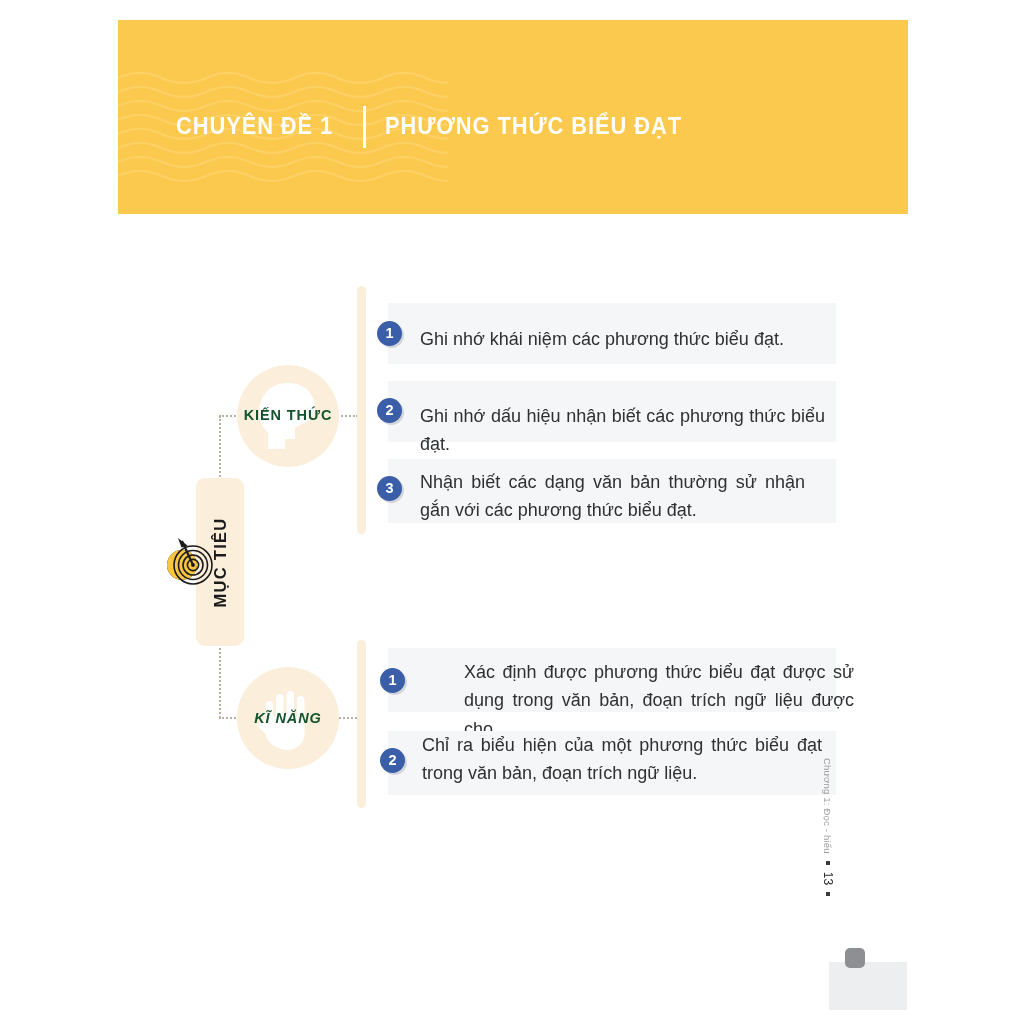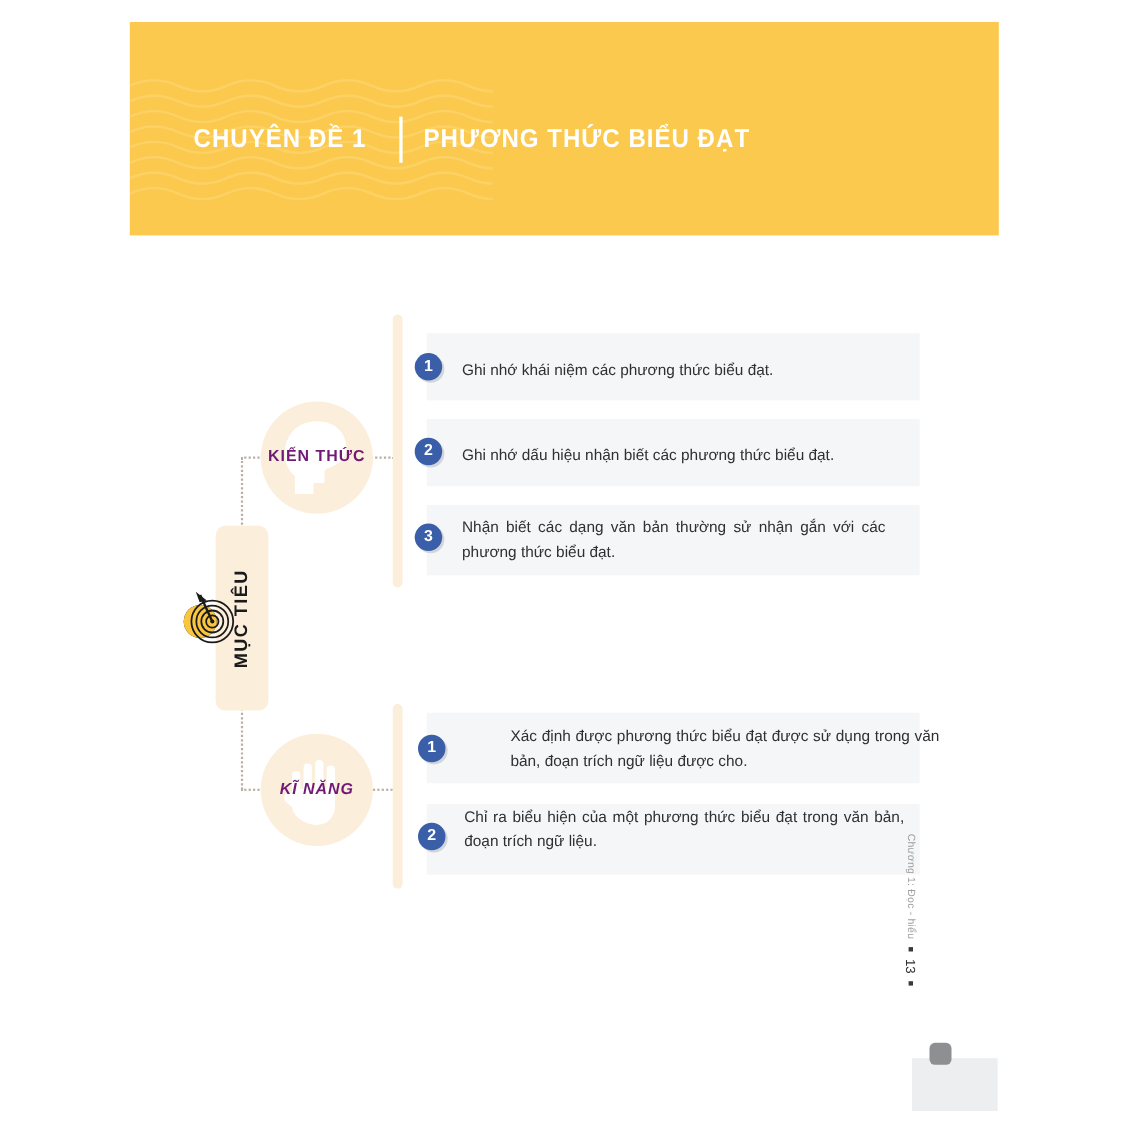--- a/index.html
+++ b/index.html
@@ -136,21 +136,21 @@
   .branch-icon-svg {
     position: absolute;
     left: 0;
     top: 0;
   }
   .branch-label {
     position: absolute;
     font-size: 14.5px;
     font-weight: 700;
     letter-spacing: 0.9px;
-    color: #701a75;
+    color: #14532d;
     white-space: nowrap;
     z-index: 4;
     text-align: center;
   }
 
   
   .spine {
     position: absolute;
     width: 9px;
     background: #fbeedb;
@@ -175,21 +175,21 @@
     font-weight: 700;
     display: flex;
     align-items: center;
     justify-content: center;
     line-height: 1;
     box-shadow: 2px 2px 0 rgba(180,185,195,0.55);
     z-index: 3;
   }
   .card-text {
     position: absolute;
-    font-size: 14px;
+    font-size: 18px;
     line-height: 1.58;
     color: #2f3033;
     text-align: justify;
     text-justify: inter-word;
   }
 
   
   .footer-rot {
     position: absolute;
     left: 838px;

